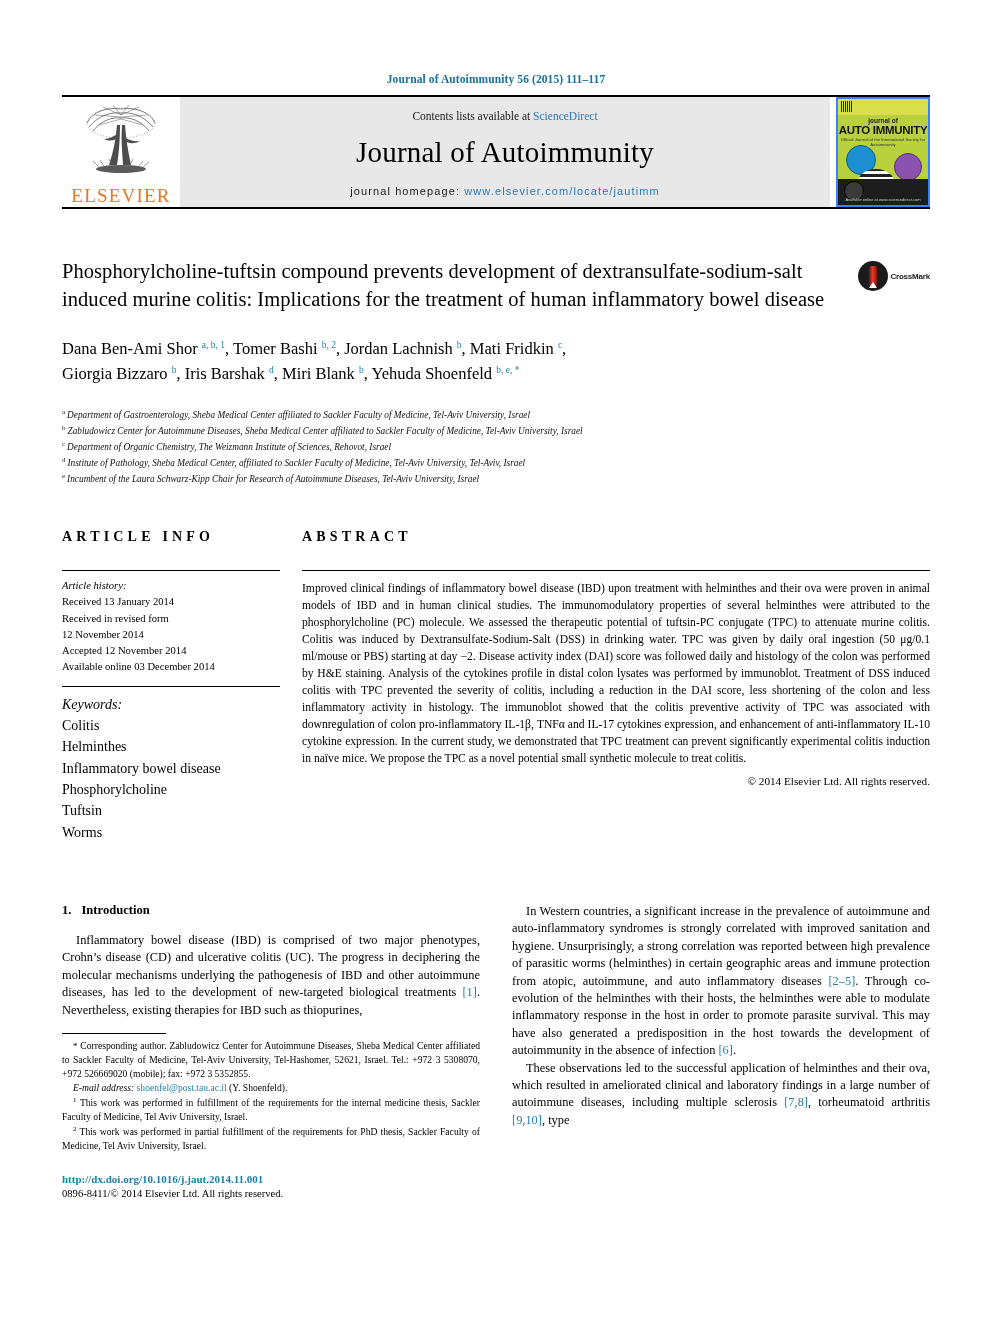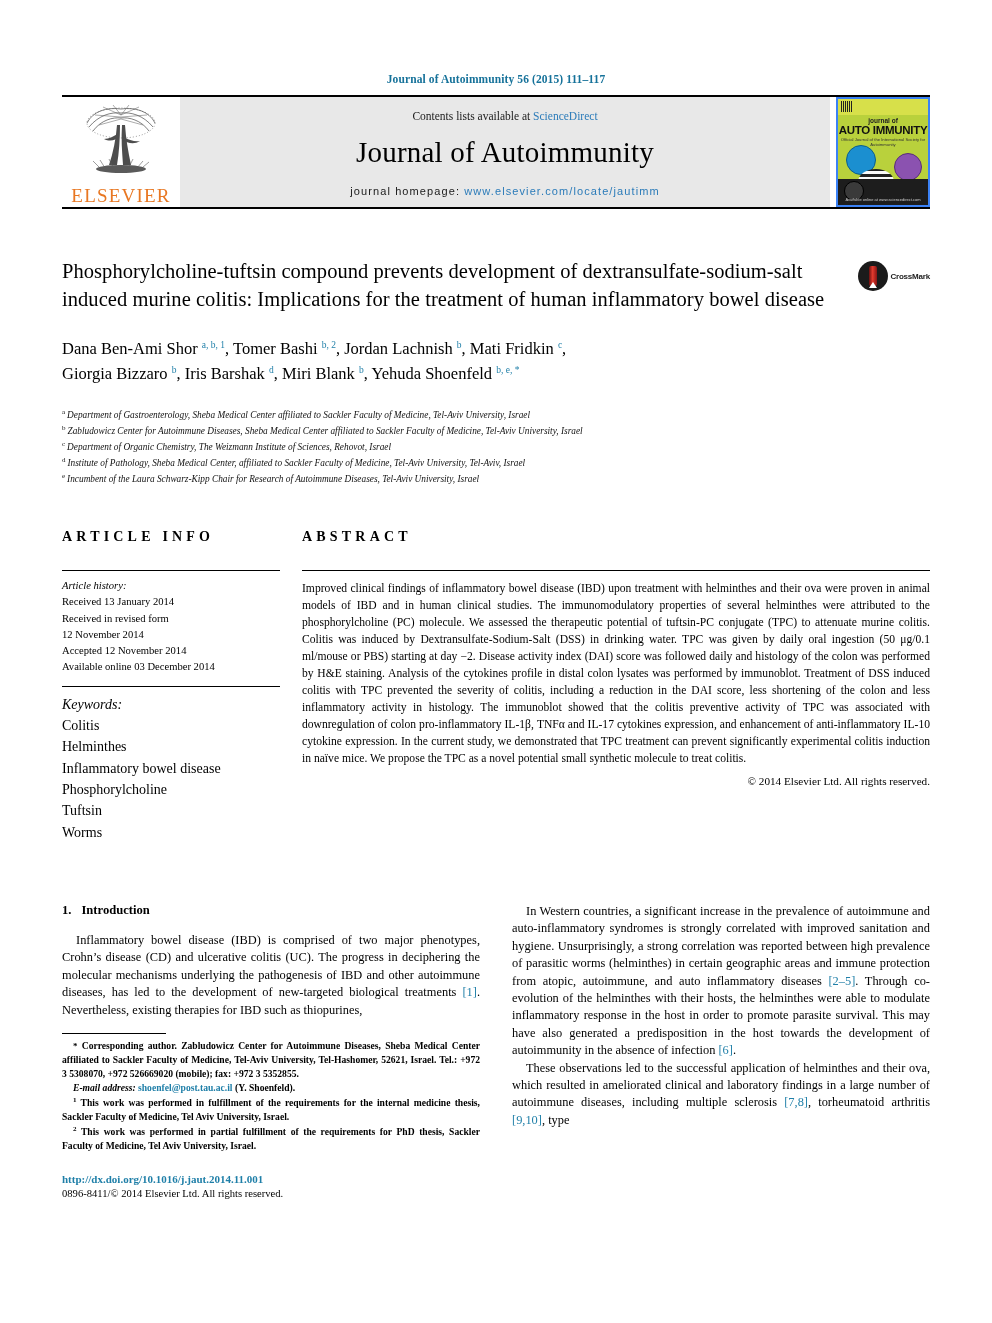--- a/index.html
+++ b/index.html
@@ -322,21 +322,20 @@
     margin-bottom: 5px;
   }
   .fn {
     font-family: "Liberation Serif", serif;
     font-size: 9.6px;
     line-height: 1.46;
     text-align: justify;
     margin: 0 0 0 0;
     text-indent: 11px;
     hyphens: none;
-    font-weight: bold;
   }
   .fn sup { font-size: 7px; vertical-align: super; }
   .fn .em { font-style: italic; }
   .fn .link { color: #1f7fa8; }
   .fn-star { font-size: 9px; }
 
   .doi-block {
     margin-top: 20px;
   }
   .doi {

